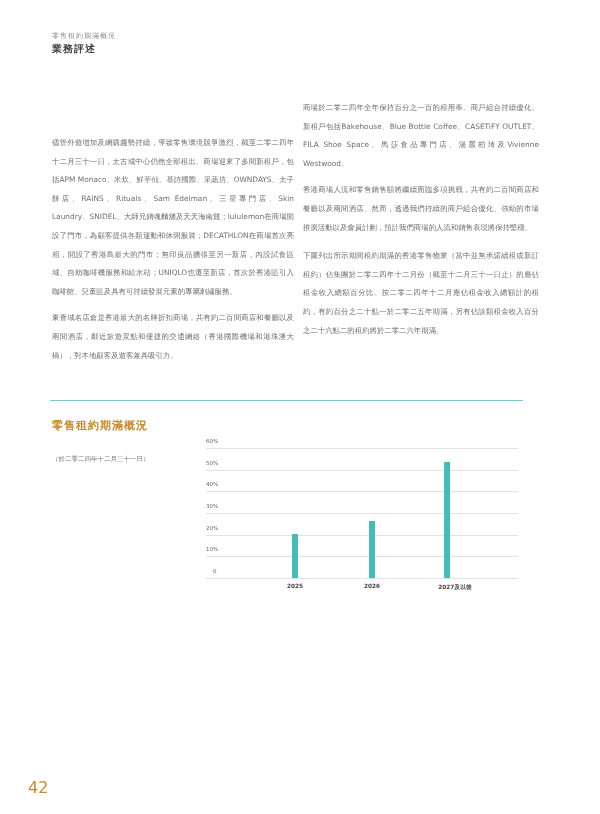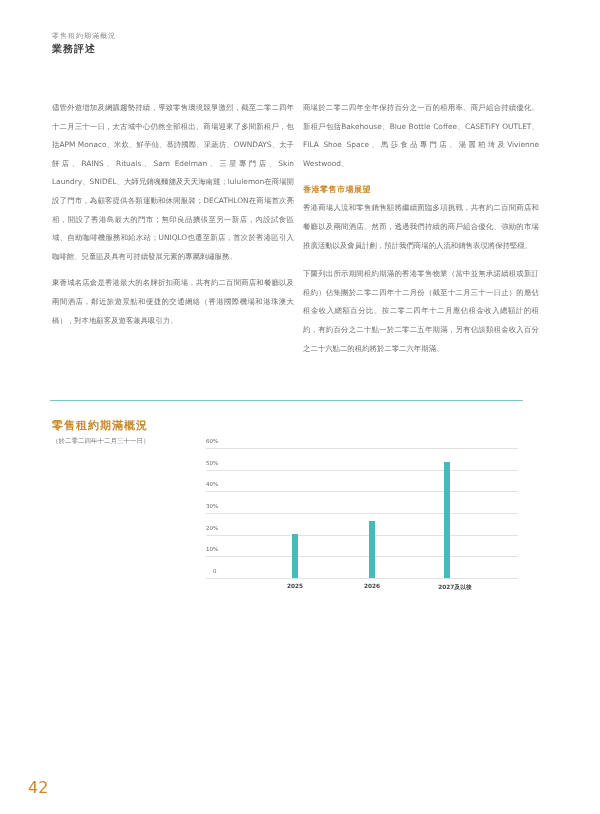--- a/index.html
+++ b/index.html
@@ -2,29 +2,29 @@
 <html><head>
 <meta charset="utf-8">
 <style>
   html, body { margin: 0; padding: 0; background: #ffffff; }
   body { width: 600px; height: 814px; position: relative; overflow: hidden;
          font-family: "DejaVu Sans", sans-serif; color: #6b6b6b; }
   .header { position: absolute; left: 52px; top: 31px; }
   .header .sup { font-size: 7px; color: #8a8a8a; letter-spacing: 1px; line-height: 10px; }
   .header .sub { font-size: 10px; color: #444; font-weight: bold; letter-spacing: 1px; line-height: 12px; margin-top: 2px; }
   .col { position: absolute; top: 99px; width: 242px; font-size: 7.4px; line-height: 18.6px; color: #6e6e6e; text-align: justify; }
-  .col.left { left: 52px; }
+  .col.left { left: 52px; margin-top: 35px; }
   .col.right { left: 303px; width: 236px; }
   .col p { margin: 0; }
   .col h3 { margin: 0; color: #c98a2c; font-size: 8px; line-height: 18px; font-weight: bold; letter-spacing: 0.5px; }
   .gap { height: 8px; }
   .gap2 { height: 10px; }
   .divider { position: absolute; left: 50px; top: 400px; width: 473px; height: 1px; background: #7fc6c5; }
   .chart-title { position: absolute; left: 52px; top: 418px; font-size: 11px; font-weight: bold; color: #c98a2c; letter-spacing: 1px; }
-  .chart-sub { position: absolute; left: 52px; top: 437px; font-size: 6.5px; color: #777; }
+  .chart-sub { position: absolute; left: 52px; top: 455px; font-size: 6.5px; color: #777; }
   .chart { position: absolute; left: 200px; top: 440px; width: 320px; height: 160px; }
   .ylabel { position: absolute; left: 6px; font-size: 5.5px; color: #666; width: 30px; }
   .gridline { position: absolute; left: 6px; width: 312px; height: 1px; background: #e2e2e2; }
   .bar { position: absolute; width: 6px; background: #45bcb8; }
   .xlabel { position: absolute; font-size: 5.8px; color: #444; font-weight: bold; white-space: nowrap; transform: translateX(-50%); }
   .page-num { position: absolute; left: 28px; top: 778px; font-size: 16px; color: #c98a2c; }
 </style>
 </head>
 <body>
 
@@ -35,21 +35,20 @@
 
 <div class="col left">
   <p>儘管外遊增加及網購趨勢持續，導致零售環境競爭激烈，截至二零二四年十二月三十一日，太古城中心仍然全部租出。商場迎來了多間新租戶，包括APM Monaco、米炊、鮮芋仙、慕詩國際、采蔬坊、OWNDAYS、太子餅店、RAINS、Rituals、Sam Edelman、三星專門店、Skin Laundry、SNIDEL、大師兄銷魂麵舖及天天海南雞；lululemon在商場開設了門市，為顧客提供各類運動和休閒服裝；DECATHLON在商場首次亮相，開設了香港島最大的門市；無印良品擴張至另一新店，內設試食區域、自助咖啡機服務和給水站；UNIQLO也遷至新店，首次於香港區引入咖啡館、兒童區及具有可持續發展元素的專屬刺繡服務。</p>
   <div class="gap"></div>
   <p>東薈城名店倉是香港最大的名牌折扣商場，共有約二百間商店和餐廳以及兩間酒店，鄰近旅遊景點和便捷的交通網絡（香港國際機場和港珠澳大橋），對本地顧客及遊客兼具吸引力。</p>
 </div>
 
 <div class="col right">
   <p>商場於二零二四年全年保持百分之一百的租用率。商戶組合持續優化。新租戶包括Bakehouse、Blue Bottle Coffee、CASETiFY OUTLET、FILA Shoe Space、馬莎食品專門店、湯麗柏琦及Vivienne Westwood。</p>
   <div class="gap"></div>
-  <h3>香港零售市場展望</h3>
   <p>香港商場人流和零售銷售額將繼續面臨多項挑戰，共有約二百間商店和餐廳以及兩間酒店。然而，透過我們持續的商戶組合優化、強勁的市場推廣活動以及會員計劃，預計我們商場的人流和銷售表現將保持堅穩。</p>
   <div class="gap2"></div>
   <p>下圖列出所示期間租約期滿的香港零售物業（當中並無承諾續租或新訂租約）佔集團於二零二四年十二月份（截至十二月三十一日止）的應佔租金收入總額百分比。按二零二四年十二月應佔租金收入總額計的租約，有約百分之二十點一於二零二五年期滿，另有佔該類租金收入百分之二十六點二的租約將於二零二六年期滿。</p>
 </div>
 
 <div class="divider"></div>
 
 <div class="chart-title">零售租約期滿概況</div>
 <div class="chart-sub">（於二零二四年十二月三十一日）</div>
 

